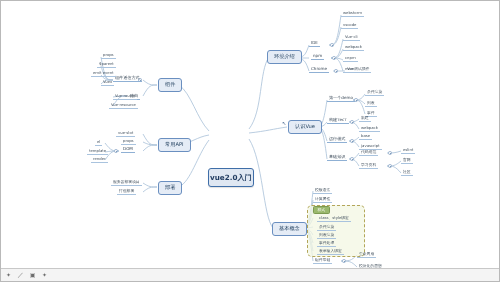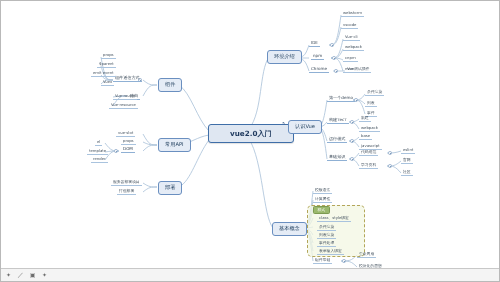--- a/index.html
+++ b/index.html
@@ -33,25 +33,26 @@
     box-sizing:border-box;
     white-space:nowrap;
     line-height:1;
     color:#2c3e50;
   }
   
   .node.root{
     background:#dfe7f2;
     border:1.3px solid #3f6ea8;
     border-radius:3px;
-    padding:5px 21px;
+    padding:5px 1px;
     font-size:7.2px;
     font-weight:bold;
     color:#1f3a5f;
     box-shadow:0 1px 1px rgba(0,0,0,.12);
+    margin-top:44px;
   }
   
   .node.main{
     background:#e5ecf6;
     border:1px solid #6a8fc0;
     border-radius:3px;
     padding:3.2px 6px;
     font-size:5.2px;
     color:#22405f;
   }

